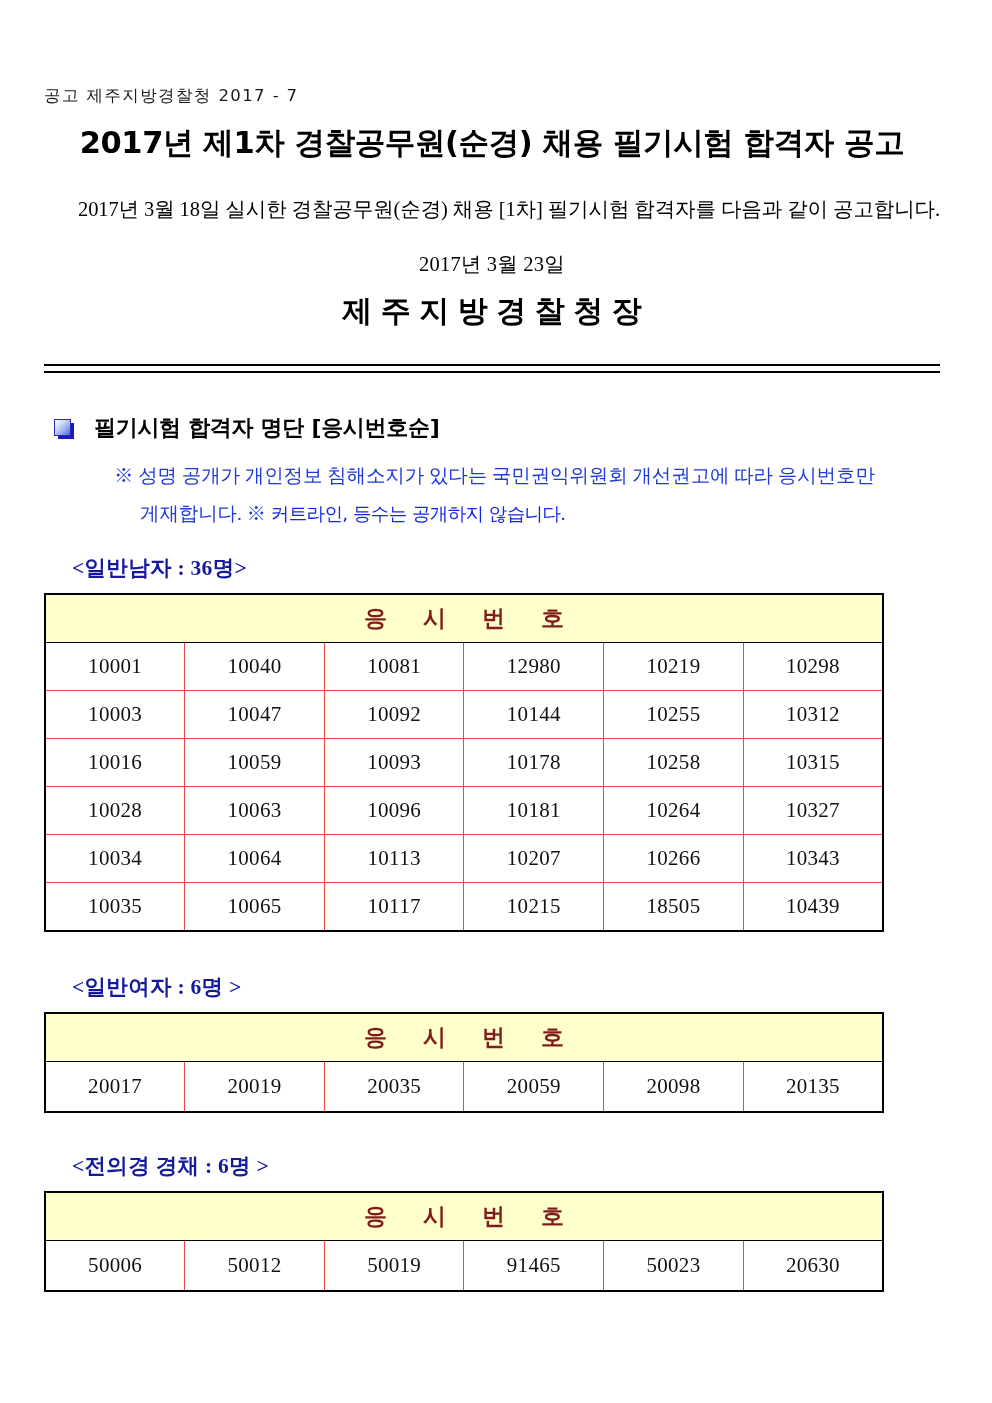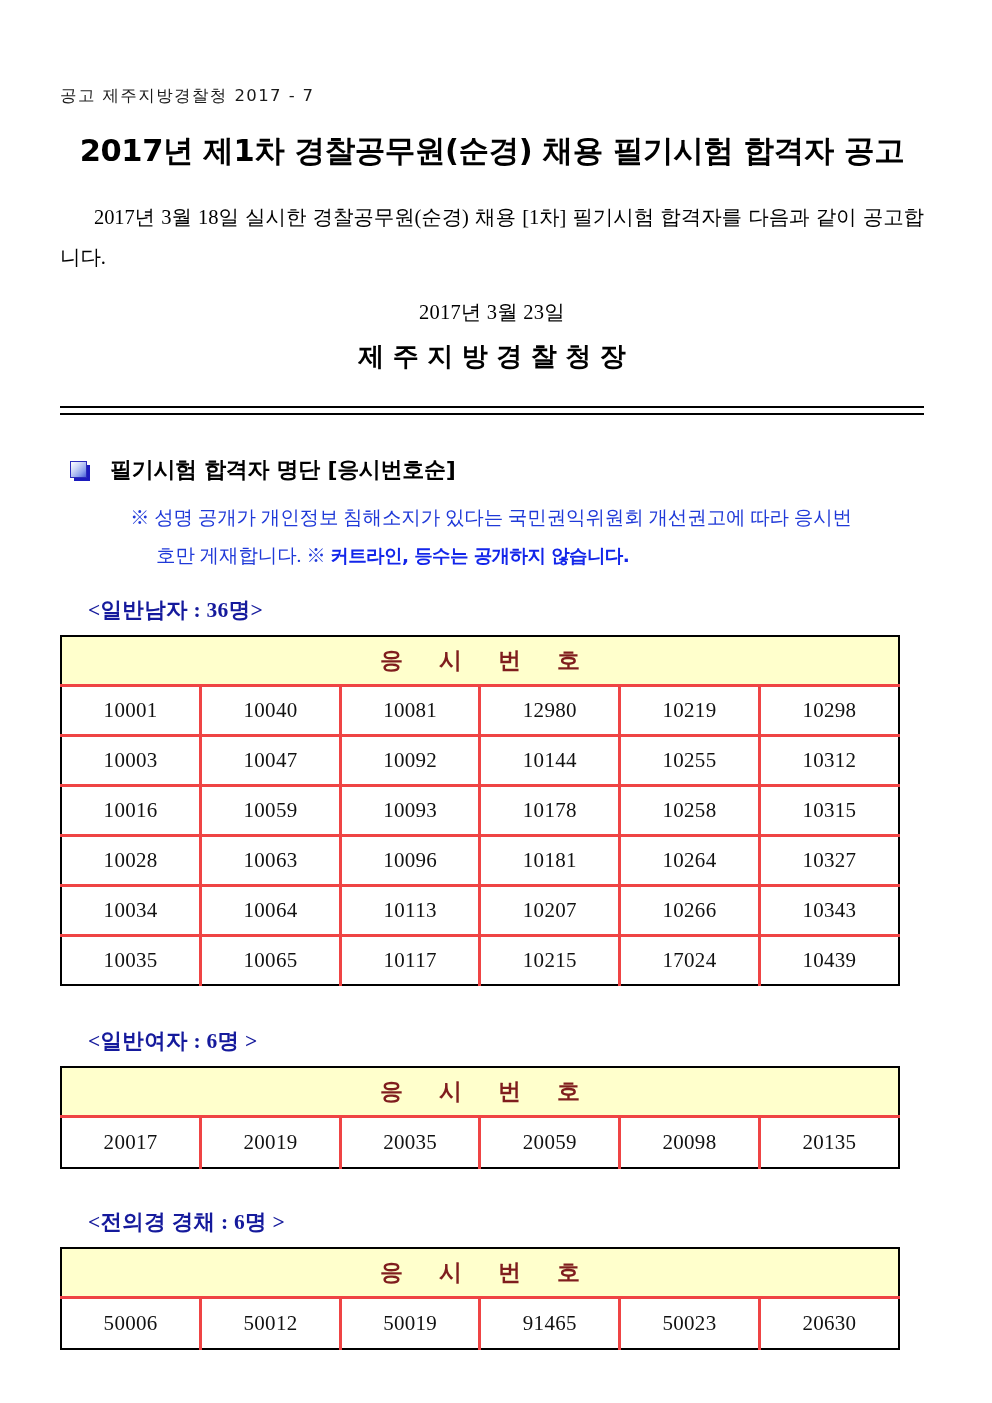--- a/index.html
+++ b/index.html
@@ -13,34 +13,34 @@
     font-family: "Liberation Serif", "DejaVu Serif", serif;
     color: #000000;
     position: relative;
     overflow: hidden;
   }
   .page {
     position: relative;
     width: 984px;
     height: 1403px;
     box-sizing: border-box;
-    padding: 0 60px;
+    padding: 0 44px;
   }
 
   
   .doc-number {
     padding-top: 86px;
     font-family: "DejaVu Sans", "Liberation Sans", sans-serif;
     font-size: 16.5px;
     letter-spacing: 1.4px;
     color: #1a1a1a;
     line-height: 1.2;
   }
   .doc-title {
-    margin-top: 25px;
+    margin-top: 17px;
     text-align: center;
     font-family: "DejaVu Sans", "Liberation Sans", sans-serif;
     font-weight: bold;
     font-size: 30.5px;
     letter-spacing: -0.4px;
     color: #000000;
     white-space: nowrap;
   }
 
   
@@ -56,21 +56,21 @@
 
   .date-line {
     margin-top: 20px;
     text-align: center;
     font-size: 20.5px;
     letter-spacing: 0.2px;
   }
   .signer-line {
     margin-top: 13px;
     text-align: center;
-    font-size: 26px;
+    font-size: 30px;
     font-weight: bold;
     letter-spacing: 8.5px;
     text-indent: 8.5px;
   }
 
   
   .divider {
     margin-top: 32px;
     height: 5px;
     border-top: 2px solid #000;
@@ -126,21 +126,21 @@
     padding-left: 96px;
     padding-right: 55px;
     color: #1f39d8;
     font-size: 19.5px;
     line-height: 1.95;
     text-indent: -26px;
     letter-spacing: -0.1px;
   }
   .note .emph {
     font-family: "DejaVu Sans", "Liberation Sans", sans-serif;
-    font-weight: bold;
+    font-weight: normal;
     color: #1326ea;
     letter-spacing: -0.6px;
     font-size: 18.5px;
   }
 
   
   .cat-label {
     color: #151a9c;
     font-weight: bold;
     font-size: 21.5px;
@@ -165,21 +165,21 @@
     box-shadow: inset 0 -4px 0 -1px #ffffcc;
     font-family: "DejaVu Sans", "Liberation Sans", sans-serif;
     font-weight: bold;
     font-size: 23px;
     letter-spacing: 14px;
     text-indent: 14px;
     height: 45px;
     color: #7f1d1d;
   }
   .num-table tbody td {
-    border: 3px solid #ef4444;
+    border: 1px solid #ef4444;
     text-align: center;
     font-size: 21px;
     height: 45px;
     letter-spacing: 0.3px;
     color: #111;
   }
   .num-table tbody tr td:first-child { border-left: none; }
   .num-table tbody tr td:last-child { border-right: none; }
   .num-table tbody tr:last-child td { border-bottom: none; }
   .table-2 tbody td, .table-3 tbody td { height: 47px; }
@@ -253,21 +253,21 @@
         <td>10113</td>
         <td>10207</td>
         <td>10266</td>
         <td>10343</td>
       </tr>
       <tr>
         <td>10035</td>
         <td>10065</td>
         <td>10117</td>
         <td>10215</td>
-        <td>17024</td>
+        <td>18505</td>
         <td>10439</td>
       </tr>
     </tbody>
   </table>
 
   <div class="cat-label cat-2">&lt;일반여자 : 6명 &gt;</div>
   <table class="num-table table-2">
     <thead>
       <tr>
           <th colspan="6">응 시 번 호</th>

